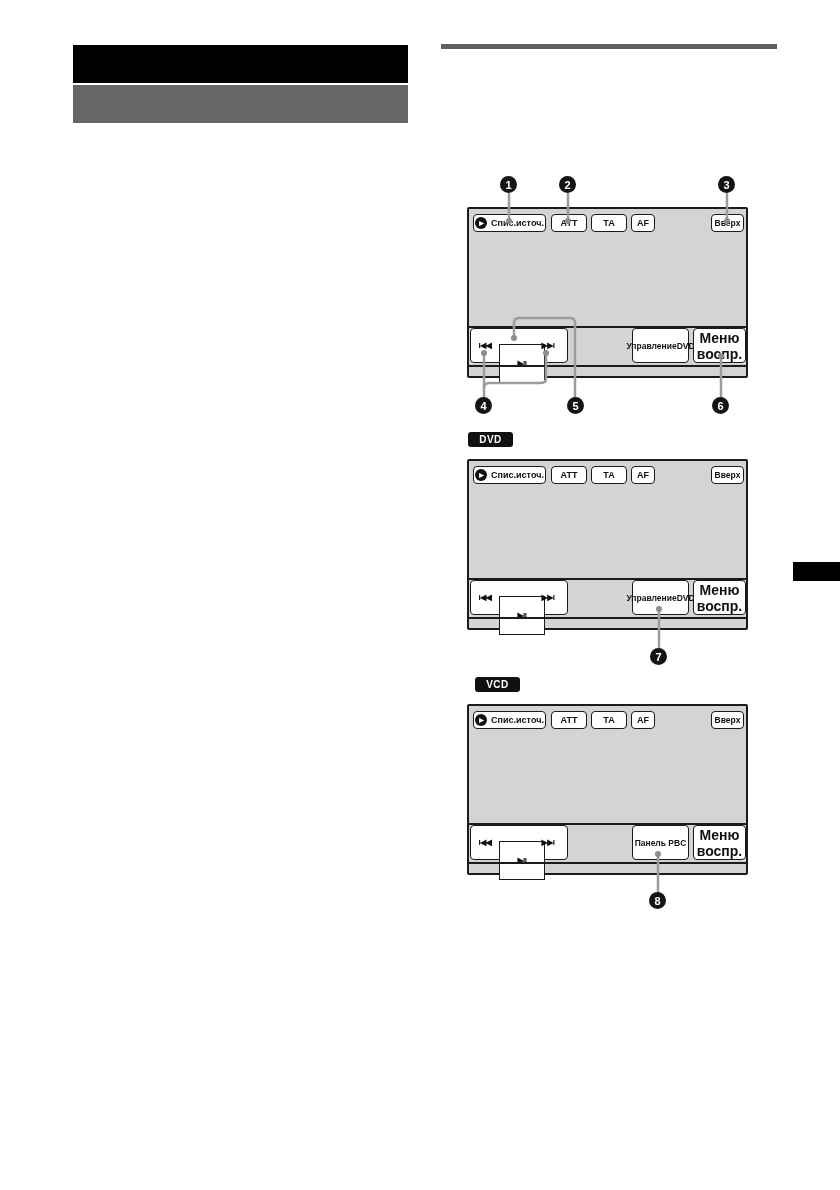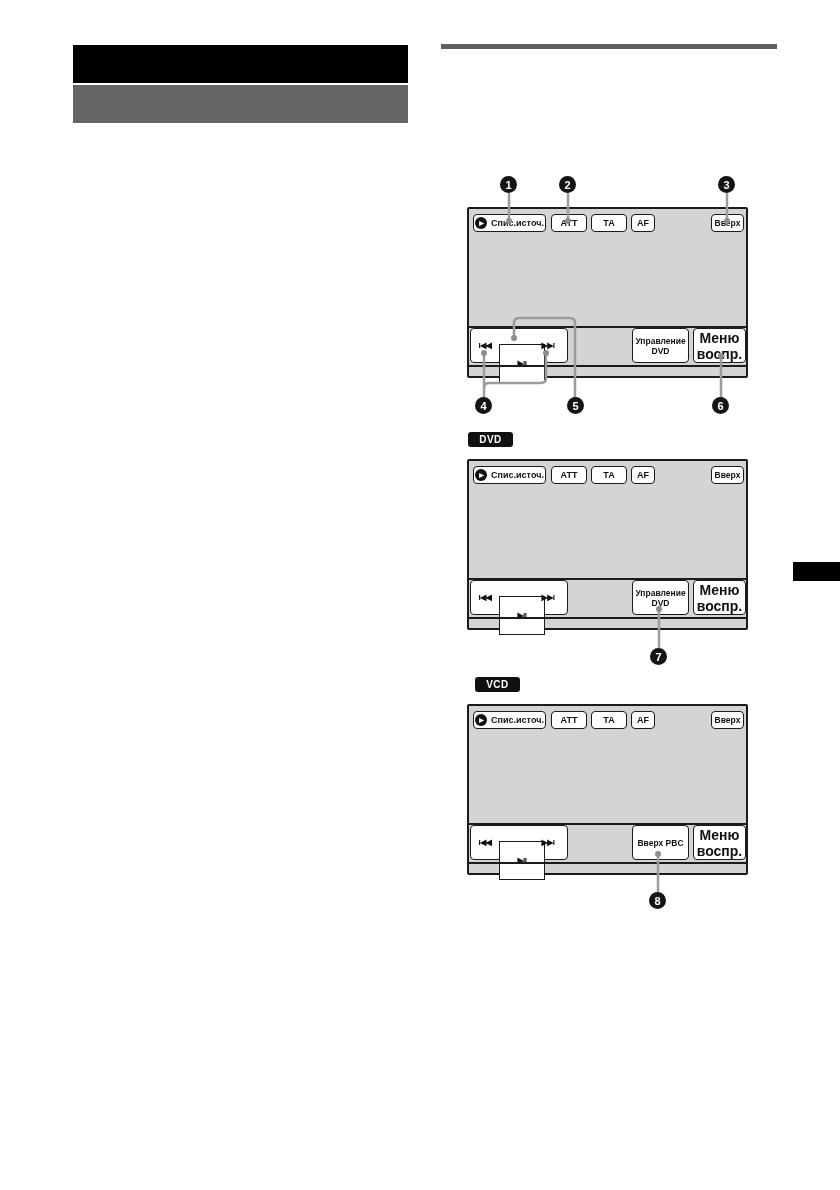--- a/index.html
+++ b/index.html
@@ -41,21 +41,21 @@
   .tcell  { position:absolute; top:119px; height:35px; background:transparent; border:none;
             font-family:inherit; font-weight:bold; font-size:8px; letter-spacing:-0.5px; color:#111;
             display:flex; align-items:center; justify-content:center; padding:0; cursor:pointer; }
   .prev { left:2px;  width:28px; }
   .next { left:64px; width:30px; }
   .tplay { position:absolute; left:30px; top:135px; width:46px; height:39px; background:#fff;
            border:1.5px solid #1b1b1b; box-sizing:border-box; font-family:inherit; font-weight:bold;
            font-size:8px; letter-spacing:-0.5px; color:#111; display:flex; align-items:center;
            justify-content:center; padding:0; cursor:pointer; }
 
-  .ctl  { left:163px; top:119px; width:57px; height:35px; flex-direction:column; font-size:8.5px; line-height:10px; }
+  .ctl  { left:163px; top:119px; width:57px; height:35px; flex-direction:row; font-size:8.5px; line-height:10px; }
   .menu { left:224px; top:119px; width:53px; height:35px; font-size:14px; }
 
   
   .co { position:absolute; width:17px; height:17px; border-radius:50%; background:#141414; color:#fff;
         font-size:11px; font-weight:bold; display:flex; align-items:center; justify-content:center; z-index:5; }
 
   
   .badge { position:absolute; width:45px; height:15px; border-radius:3px; background:#101010; color:#fff;
            font-weight:bold; font-size:10px; letter-spacing:0.5px;
            display:flex; align-items:center; justify-content:center; }
@@ -134,21 +134,21 @@
     <button class="pbtn rowtop att">ATT</button>
     <button class="pbtn rowtop ta">TA</button>
     <button class="pbtn rowtop af">AF</button>
     <button class="pbtn rowtop up">Вверх</button>
     <div class="hline l1"></div>
     <div class="tgroup"></div>
     <button class="tcell prev">I◀◀</button>
     <button class="tplay">▶II</button>
     <button class="tcell next">▶▶I</button>
     <button class="pbtn ctl">
-      <span>Вверх PBC</span>
+      <span>Панель PBC</span>
       <span></span>
     </button>
     <button class="pbtn menu">Меню воспр.</button>
     <div class="hline l2"></div>
   </div>
 
   <svg class="leaders" width="840" height="1190" viewBox="0 0 840 1190">
     <g fill="none" stroke="#9c9c9c" stroke-width="2.5" stroke-linecap="round">
       <path d="M509 194 L509 220"></path>
       <path d="M568 194 L568 220"></path>

